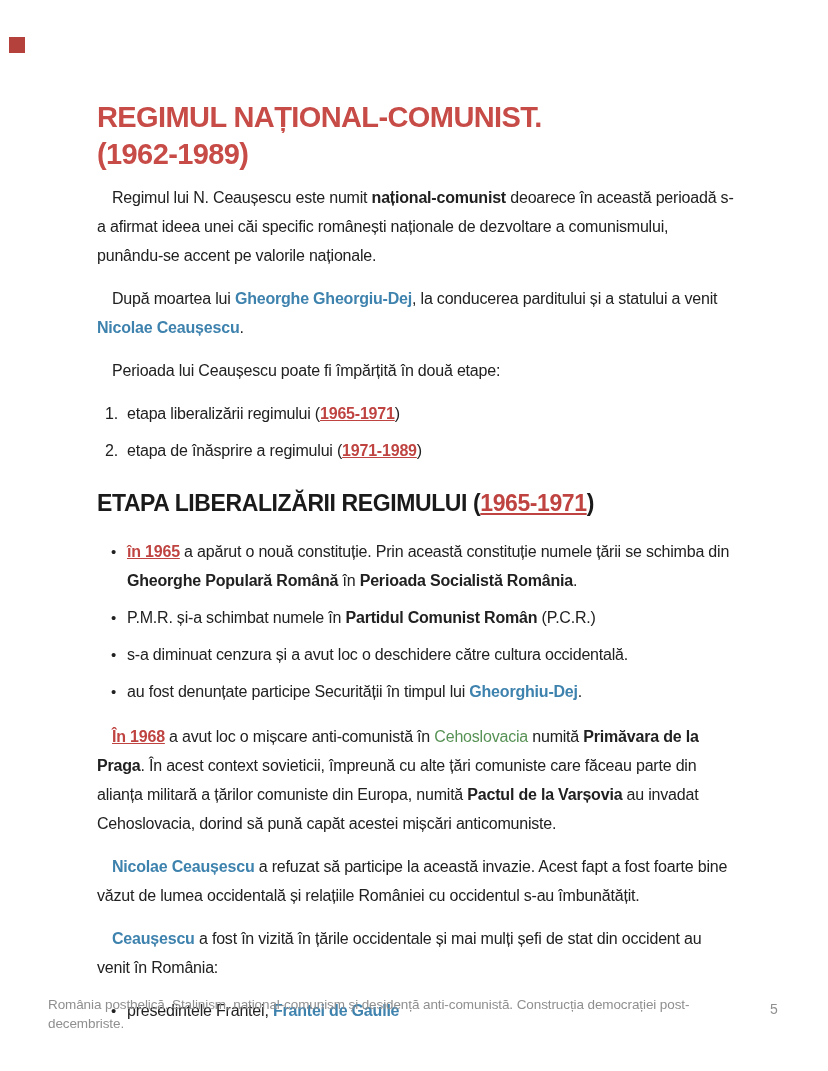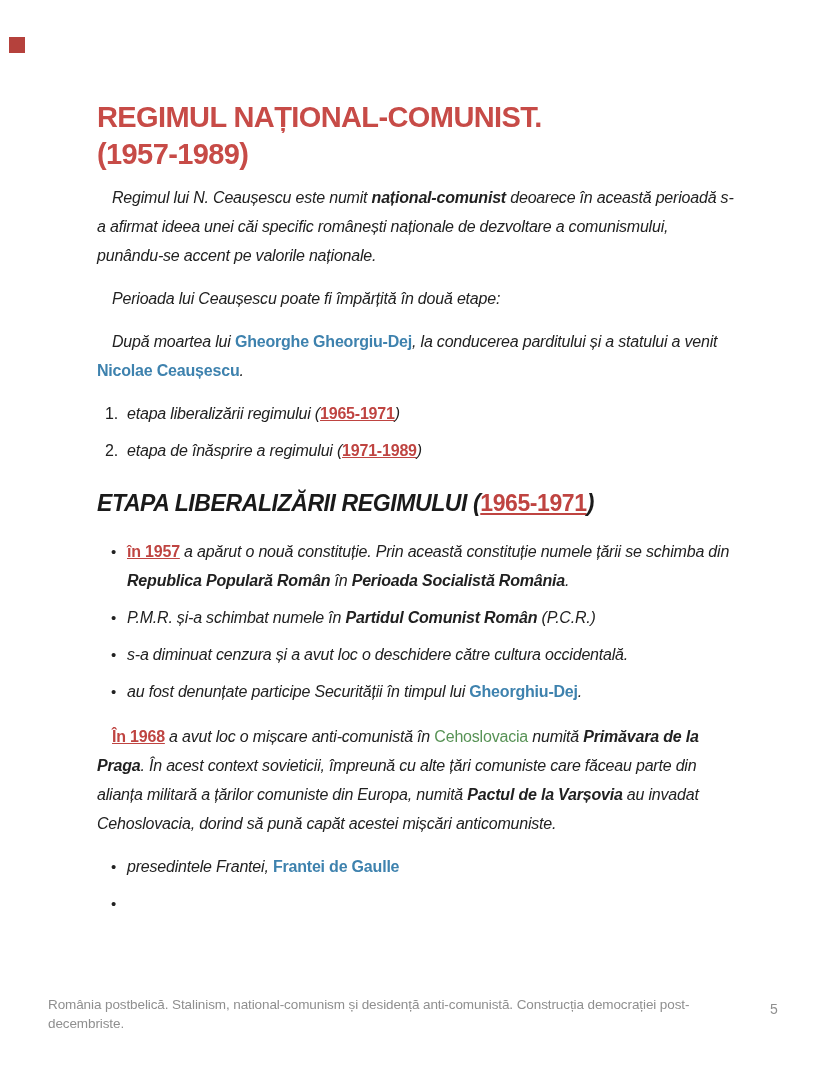--- a/index.html
+++ b/index.html
@@ -41,22 +41,22 @@
     letter-spacing:-0.6px;
     color:var(--title-red);
   }
   .para{
     margin:0 0 14px 0;
     font-size:16px;
     line-height:29px;
     text-indent:15px;
     letter-spacing:-0.2px;
   }
-  .seg-n{font-weight:400;font-style:italic;}
-  .seg-bi{font-weight:700;font-style:italic;}
+  .seg-n{font-weight:400;}
+  .seg-bi{font-weight:700;}
   .seg-red{font-weight:700;color:var(--accent-red);text-decoration:underline;}
   .seg-blue{font-weight:700;color:var(--link-blue);}
   .seg-green{font-weight:400;color:var(--green);}
   .list{
     margin:4px 0 16px 0;
     padding:0;
   }
   .list-item{
     display:flex;
     align-items:flex-start;
@@ -114,63 +114,65 @@
 <body>
 
 <div class="page">
 
   <div class="corner-square"></div>
 
   <div class="content">
 
     <h1 class="doc-title">
       <div>REGIMUL NAȚIONAL-COMUNIST.</div>
-      <div>(1957-1989)</div>
+      <div>(1962-1989)</div>
     </h1>
 
     <div>
         <p class="para"><span class="seg-n">Regimul lui N. Ceaușescu este numit </span><span class="seg-bi">național-comunist</span><span class="seg-n"> deoarece în această perioadă s-a afirmat ideea unei căi specific românești naționale de dezvoltare a comunismului, punându-se accent pe valorile naționale.</span></p>
+        <p class="para"><span class="seg-n">După moartea lui </span><span class="seg-blue">Gheorghe Gheorgiu-Dej</span><span class="seg-n">, la conducerea parditului și a statului a venit </span><span class="seg-blue">Nicolae Ceaușescu</span><span class="seg-n">.</span></p>
         <p class="para"><span class="seg-n">Perioada lui Ceaușescu poate fi împărțită în două etape:</span></p>
-        <p class="para"><span class="seg-n">După moartea lui </span><span class="seg-blue">Gheorghe Gheorgiu-Dej</span><span class="seg-n">, la conducerea parditului și a statului a venit </span><span class="seg-blue">Nicolae Ceaușescu</span><span class="seg-n">.</span></p>
       </div>
 
     <div class="list numbered">
         <div class="list-item">
           <span class="item-marker">1.</span>
           <span class="item-content"><span class="seg-n">etapa liberalizării regimului (</span><span class="seg-red">1965-1971</span><span class="seg-n">)</span></span>
         </div>
         <div class="list-item">
           <span class="item-marker">2.</span>
           <span class="item-content"><span class="seg-n">etapa de înăsprire a regimului (</span><span class="seg-red">1971-1989</span><span class="seg-n">)</span></span>
         </div>
       </div>
 
     <h2 class="section-heading"><span class="seg-n">ETAPA LIBERALIZĂRII REGIMULUI (</span><span class="seg-red">1965-1971</span><span class="seg-n">)</span></h2>
 
     <div class="list bulleted">
         <div class="list-item">
           <span class="item-marker">•</span>
-          <span class="item-content"><span class="seg-red">în 1957</span><span class="seg-n"> a apărut o nouă constituție. Prin această constituție numele țării se schimba din </span><span class="seg-bi">Republica Populară Român</span><span class="seg-n"> în </span><span class="seg-bi">Perioada Socialistă România</span><span class="seg-n">.</span></span>
+          <span class="item-content"><span class="seg-red">în 1965</span><span class="seg-n"> a apărut o nouă constituție. Prin această constituție numele țării se schimba din </span><span class="seg-bi">Gheorghe Populară Română</span><span class="seg-n"> în </span><span class="seg-bi">Perioada Socialistă România</span><span class="seg-n">.</span></span>
         </div>
         <div class="list-item">
           <span class="item-marker">•</span>
           <span class="item-content"><span class="seg-n">P.M.R. și-a schimbat numele în </span><span class="seg-bi">Partidul Comunist Român</span><span class="seg-n"> (P.C.R.)</span></span>
         </div>
         <div class="list-item">
           <span class="item-marker">•</span>
           <span class="item-content"><span class="seg-n">s-a diminuat cenzura și a avut loc o deschidere către cultura occidentală.</span></span>
         </div>
         <div class="list-item">
           <span class="item-marker">•</span>
           <span class="item-content"><span class="seg-n">au fost denunțate participe Securității în timpul lui </span><span class="seg-blue">Gheorghiu-Dej</span><span class="seg-n">.</span></span>
         </div>
       </div>
 
     <div>
         <p class="para"><span class="seg-red">În 1968</span><span class="seg-n"> a avut loc o mișcare anti-comunistă în </span><span class="seg-green">Cehoslovacia</span><span class="seg-n"> numită </span><span class="seg-bi">Primăvara de la Praga</span><span class="seg-n">. În acest context sovieticii, împreună cu alte țări comuniste care făceau parte din alianța militară a țărilor comuniste din Europa, numită </span><span class="seg-bi">Pactul de la Varșovia</span><span class="seg-n"> au invadat Cehoslovacia, dorind să pună capăt acestei mișcări anticomuniste.</span></p>
+        <p class="para"><span class="seg-blue">Nicolae Ceaușescu</span><span class="seg-n"> a refuzat să participe la această invazie. Acest fapt a fost foarte bine văzut de lumea occidentală și relațiile României cu occidentul s-au îmbunătățit.</span></p>
+        <p class="para"><span class="seg-blue">Ceaușescu</span><span class="seg-n"> a fost în vizită în țările occidentale și mai mulți șefi de stat din occident au venit în România:</span></p>
       </div>
 
     <div class="list bulleted">
         <div class="list-item">
           <span class="item-marker">•</span>
           <span class="item-content"><span class="seg-n">presedintele Frantei, </span><span class="seg-blue">Frantei de Gaulle</span></span>
         </div>
         <div class="list-item">
           <span class="item-marker">•</span>
           <span class="item-content"></span>

